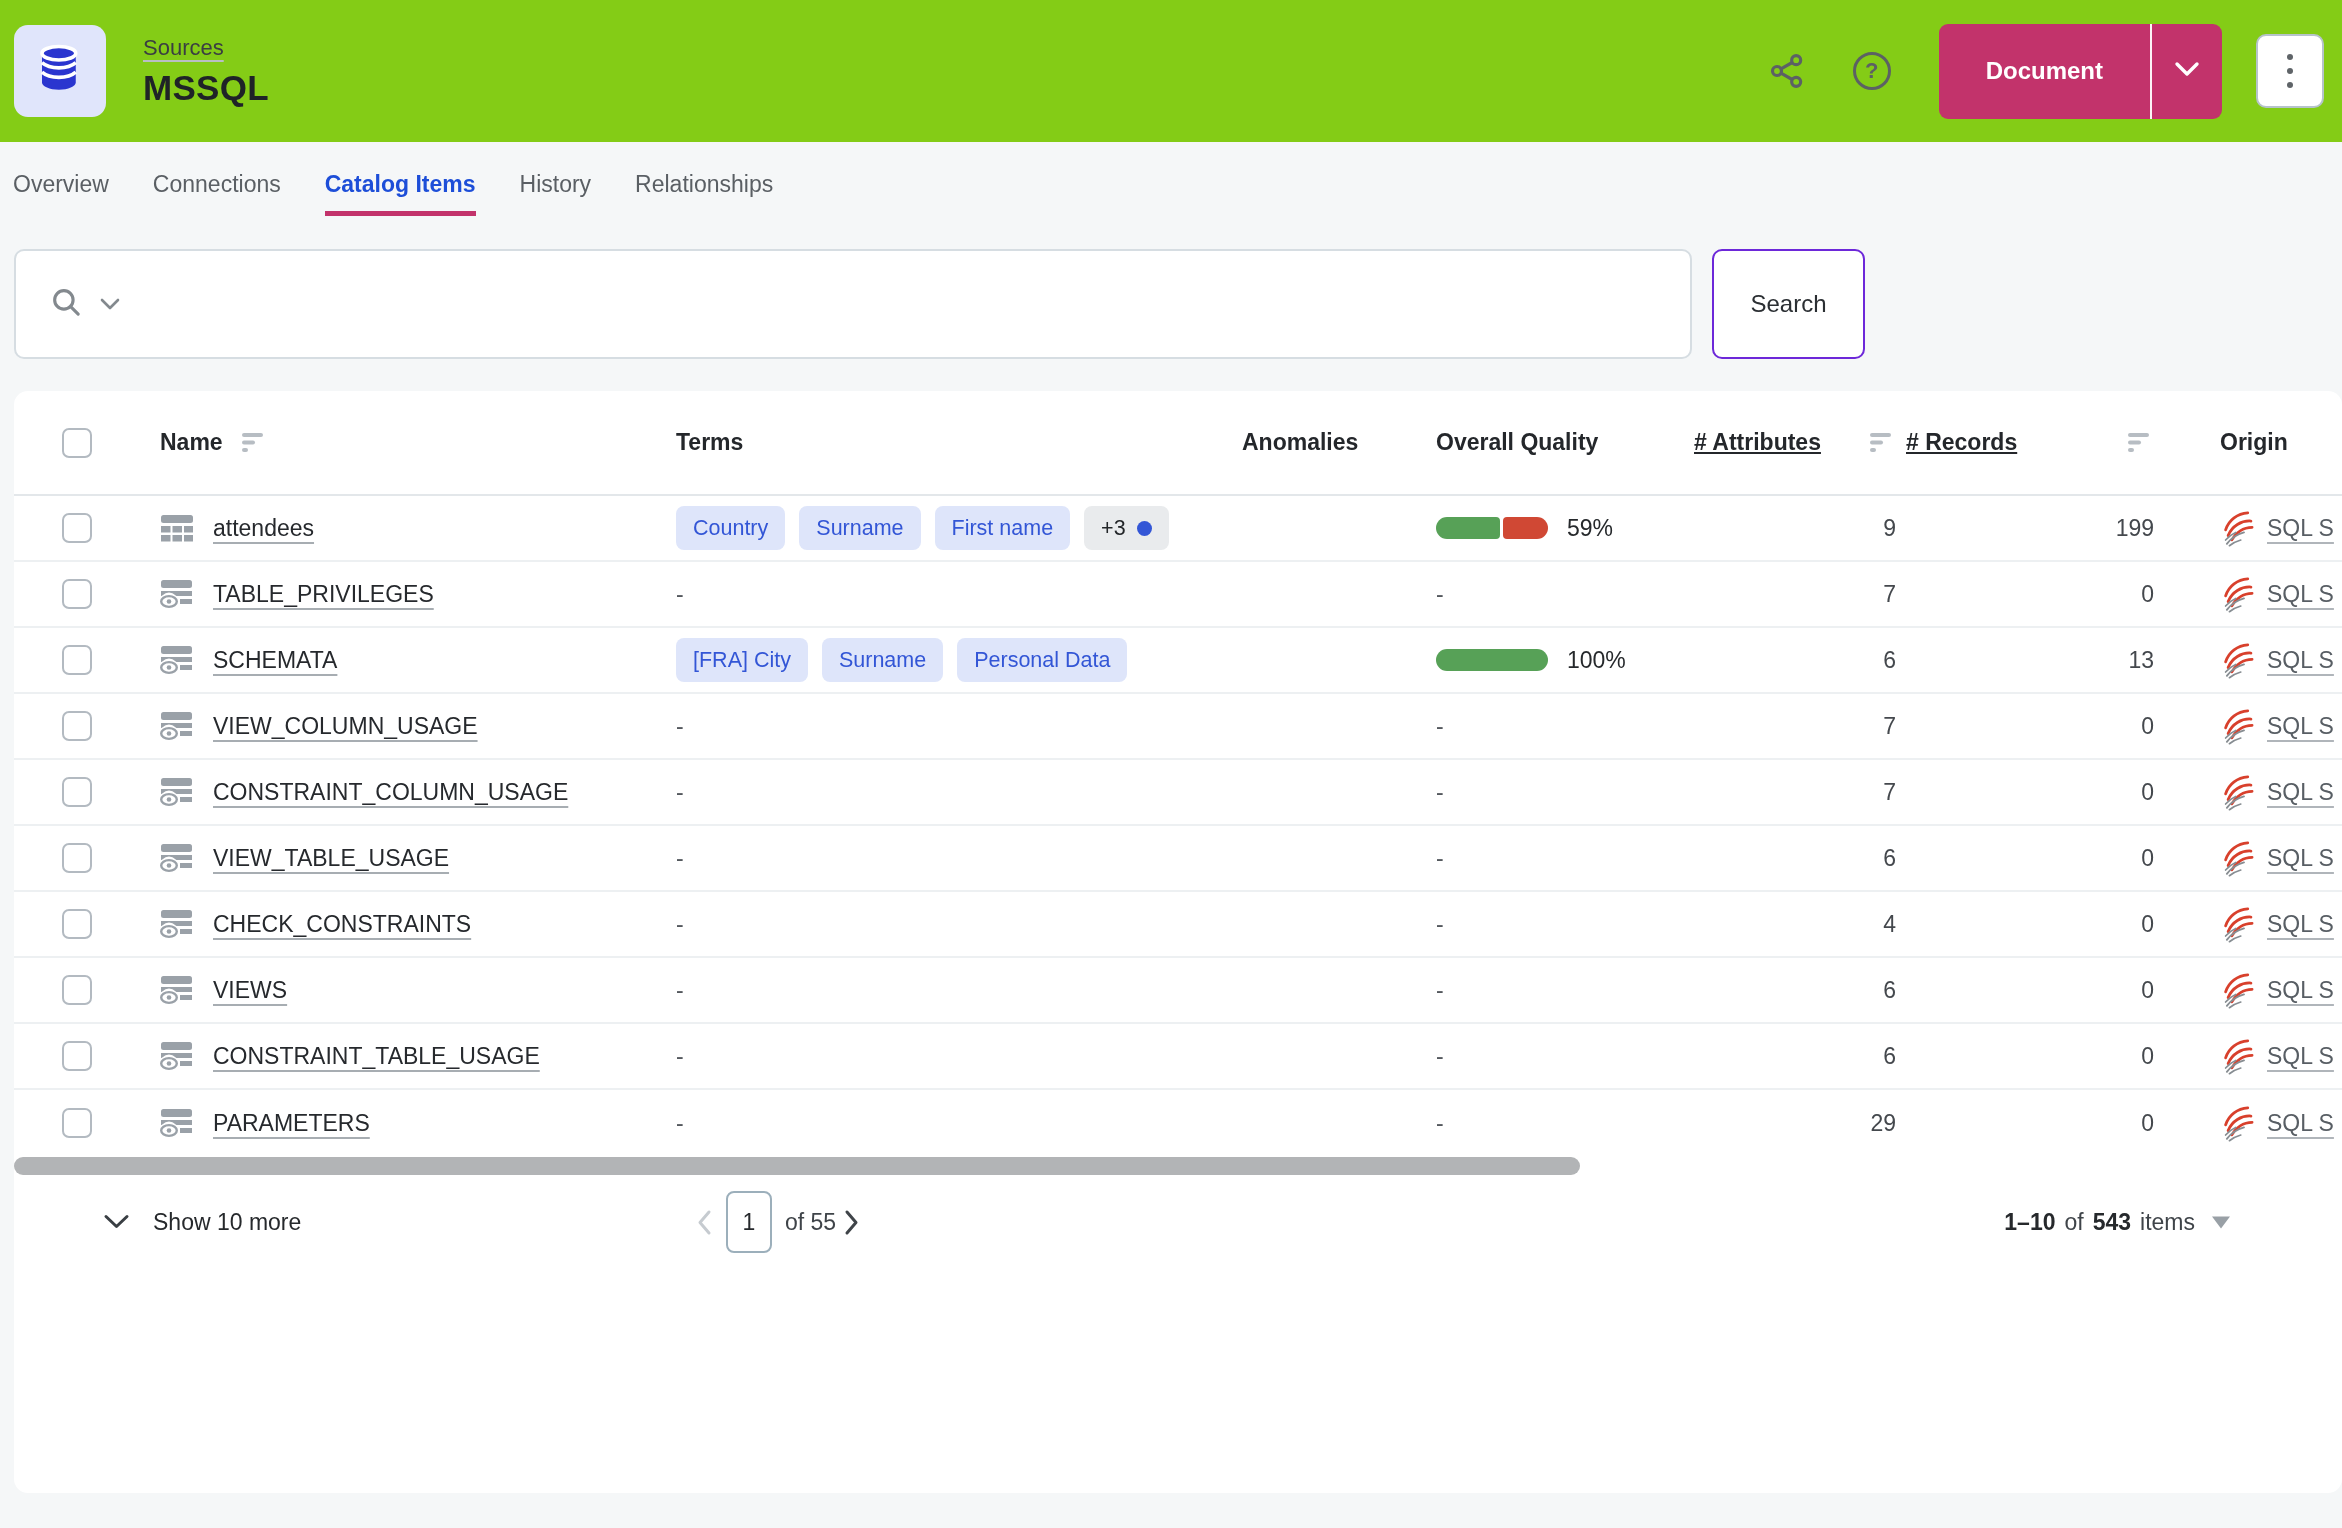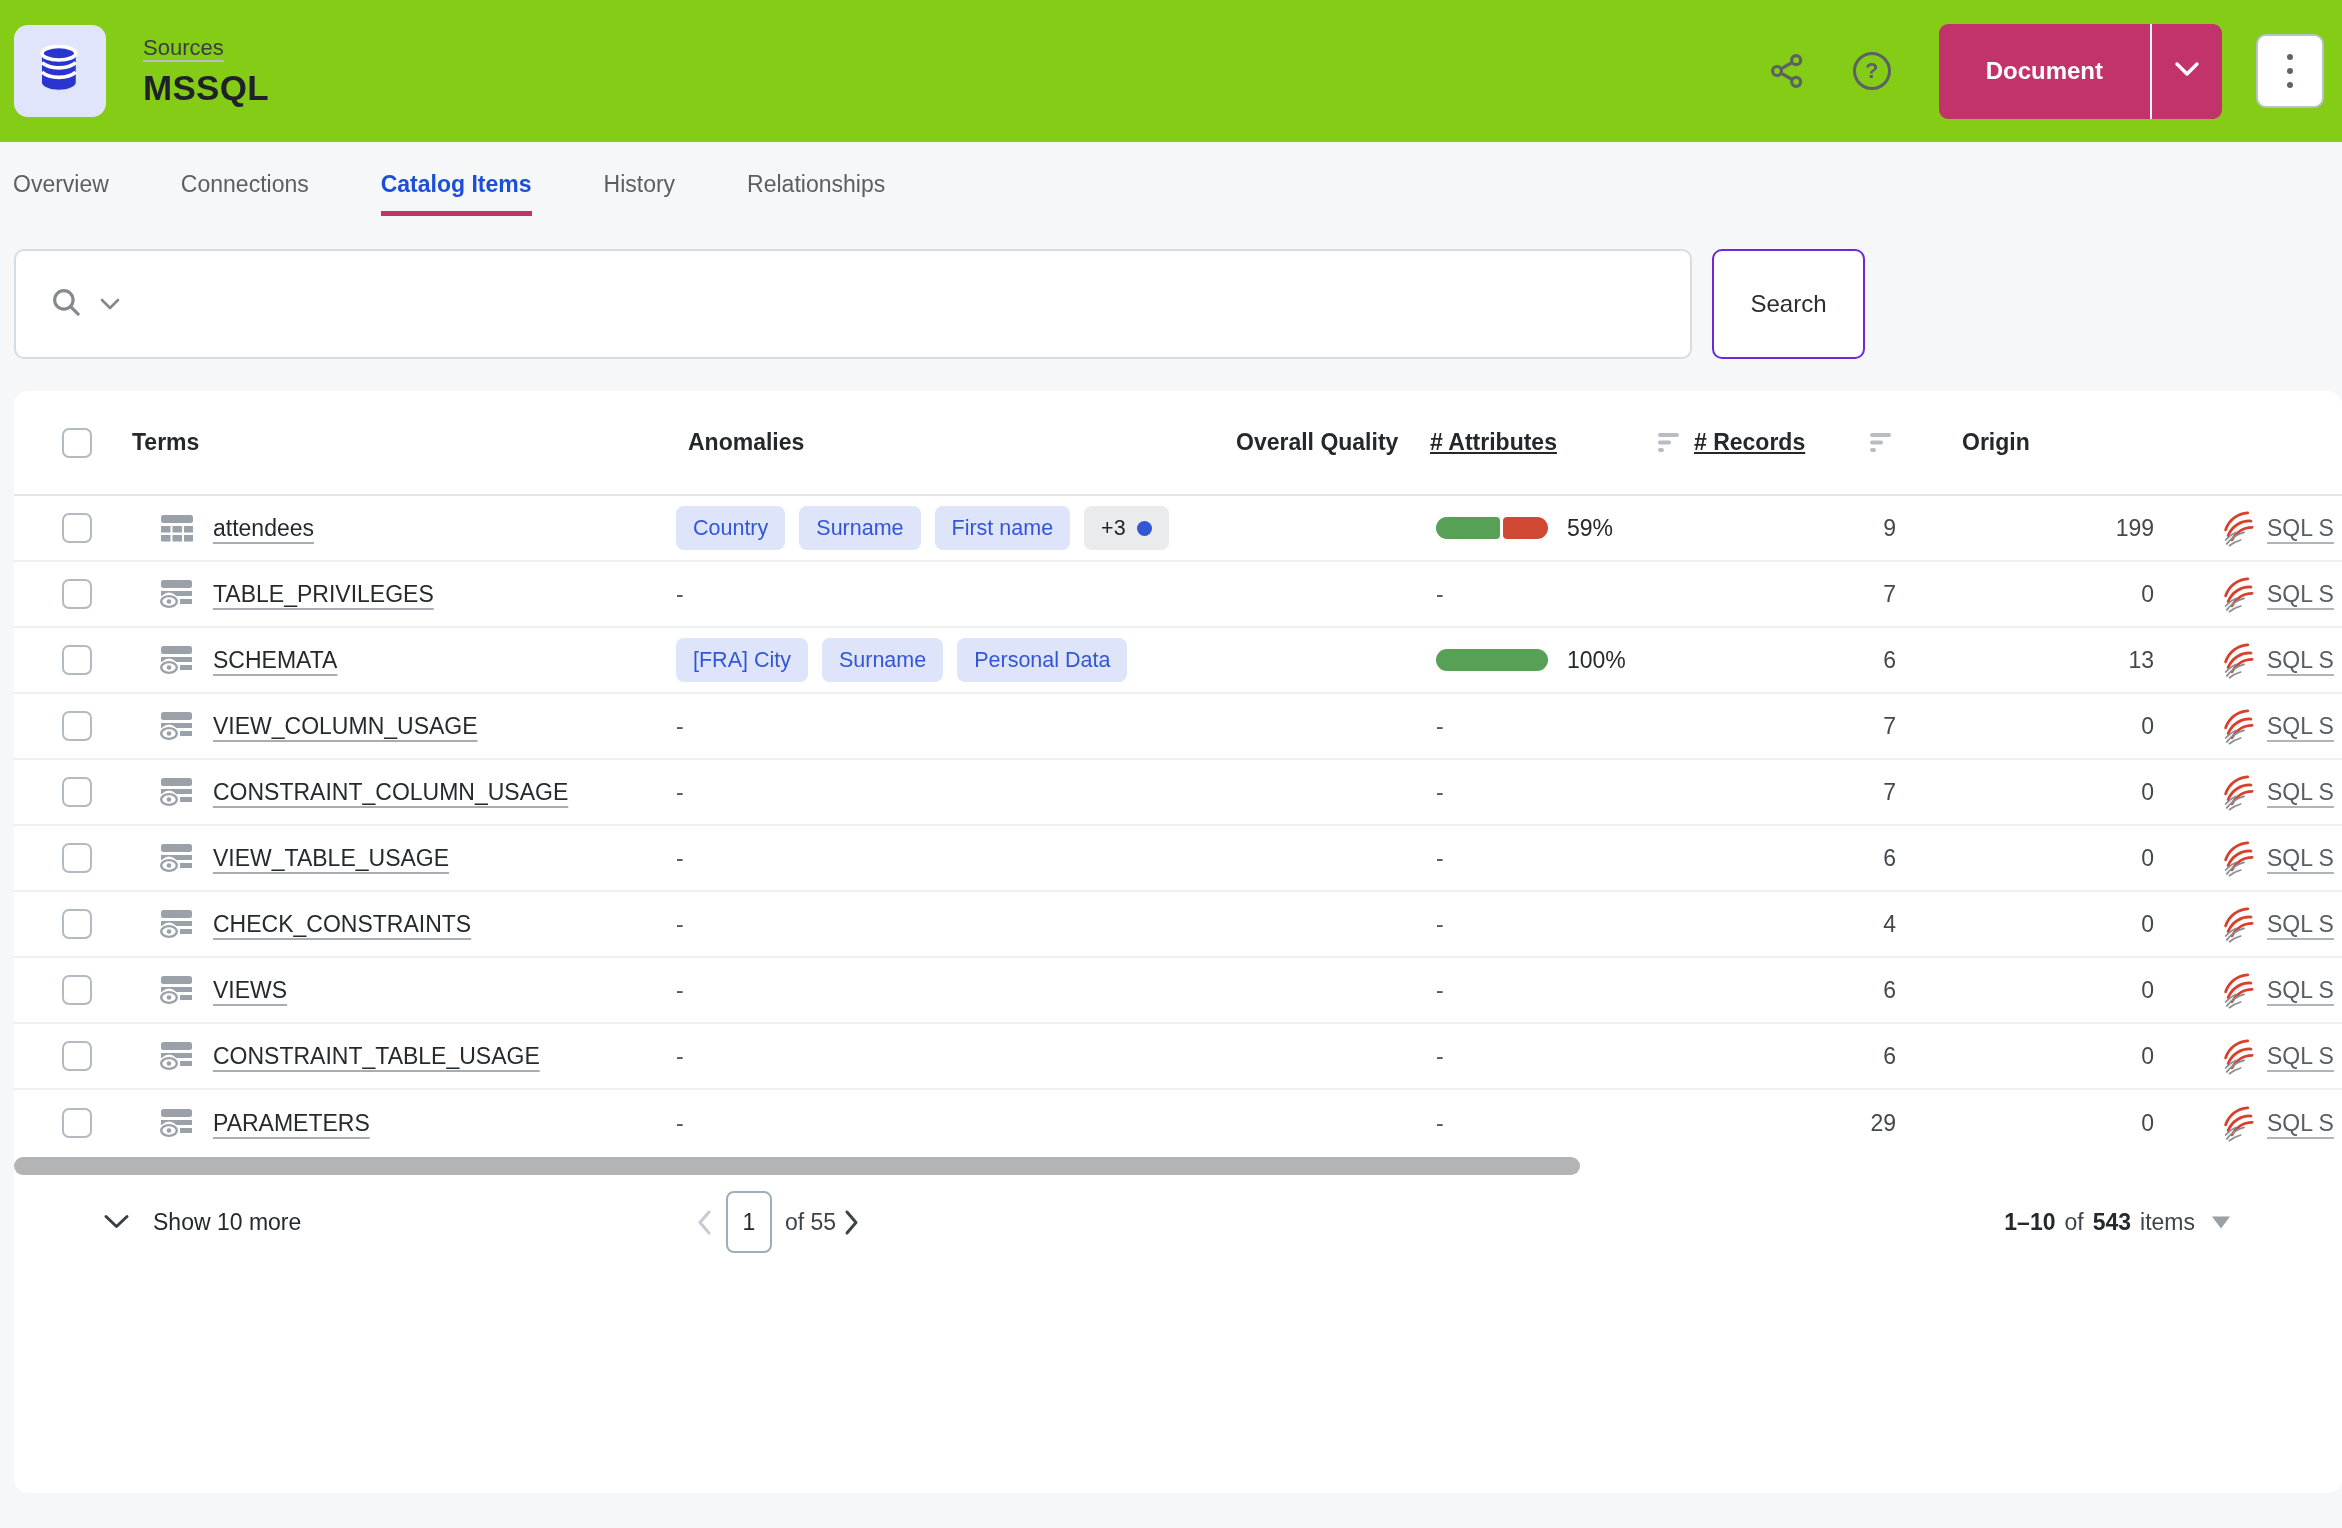--- a/index.html
+++ b/index.html
@@ -21,21 +21,21 @@
   .share { margin-right:46px; }
   .helpcircle { width:38px; height:38px; border:3px solid #5c6164; border-radius:50%; display:flex; align-items:center; justify-content:center;
     font-size:22px; font-weight:bold; color:#5c6164; margin-right:48px; }
   .docbtn { display:flex; border-radius:9px; overflow:hidden; height:95px; cursor:pointer; margin-right:34px;text-align:center; }
   .docmain { background:#c2336b; color:#fff; font-size:24px; font-weight:bold; display:flex; align-items:center; padding:0 47px; }
   .docchev { background:#c2336b; border-left:2px solid rgba(255,255,255,.95); width:72px; display:flex; align-items:center; justify-content:center; }
   .kebab { width:68px; height:74px; border:2px solid #b6c3cb; border-radius:10px; background:#fff; cursor:pointer;
     display:flex; flex-direction:column; align-items:center; justify-content:center; gap:8px; }
   .kebab i { width:6px; height:6px; border-radius:50%; background:#5f6468; }
   
-  .tabbar { display:flex; gap:72px; padding:29px 0 0 13px; }
+  .tabbar { display:flex; gap:44px; padding:29px 0 0 13px; }
   .tab { font-size:23px; color:#5a5f64; padding-bottom:13px; border-bottom:5px solid transparent; cursor:pointer; }
   .tab.active { color:#1d4ed8; font-weight:bold; border-bottom-color:#c2336b; }
   
   .searchrow { display:flex; margin:33px 0 0 14px; align-items:center; }
   .searchbox { width:1678px; height:110px; background:#fff; border:2px solid #d6dde2; border-radius:10px;
     display:flex; align-items:center; padding-left:33px; gap:17px; }
   .searchinput { flex:1; height:80%; border:none; outline:none; font-size:24px; font-family:inherit; color:#26292d; background:transparent; }
   .searchbtn { margin-left:20px; width:153px; height:110px; background:#fff; border:2px solid #6d28d9; border-radius:10px;
     font-size:24px; font-family:inherit; color:#2b2f33; display:flex; align-items:center; justify-content:center; cursor:pointer; }
   
@@ -158,20 +158,30 @@
   </div>
   <button class="searchbtn">Search</button>
 </div>
 
 <section class="card">
 
   <div class="grid thead">
     <div class="cell-check">
       <div class="checkbox"></div>
     </div>
+    <div class="cell-name">
+      <span>Name</span>
+      <span class="sorticon">
+        <svg width="26" height="19" viewBox="0 0 26 19" fill="#b7bdc3">
+            <rect x="0" y="0" width="21" height="4" rx="2"></rect>
+            <rect x="0" y="7.5" width="13" height="4" rx="2"></rect>
+            <rect x="0" y="15" width="6" height="4" rx="2"></rect>
+          </svg>
+      </span>
+    </div>
     <div>
       <span>Terms</span>
     </div>
     <div class="hpad12">
       <span>Anomalies</span>
     </div>
     <div style="padding-left:6px;">
       <span>Overall Quality</span>
     </div>
     <div class="hnum">

